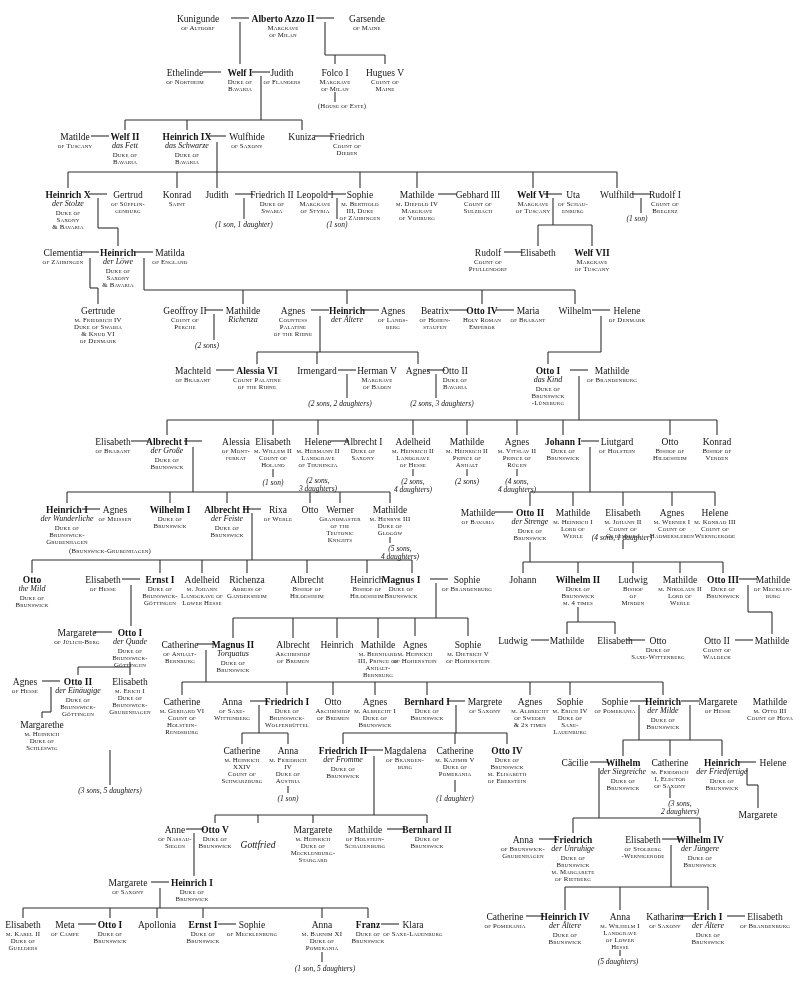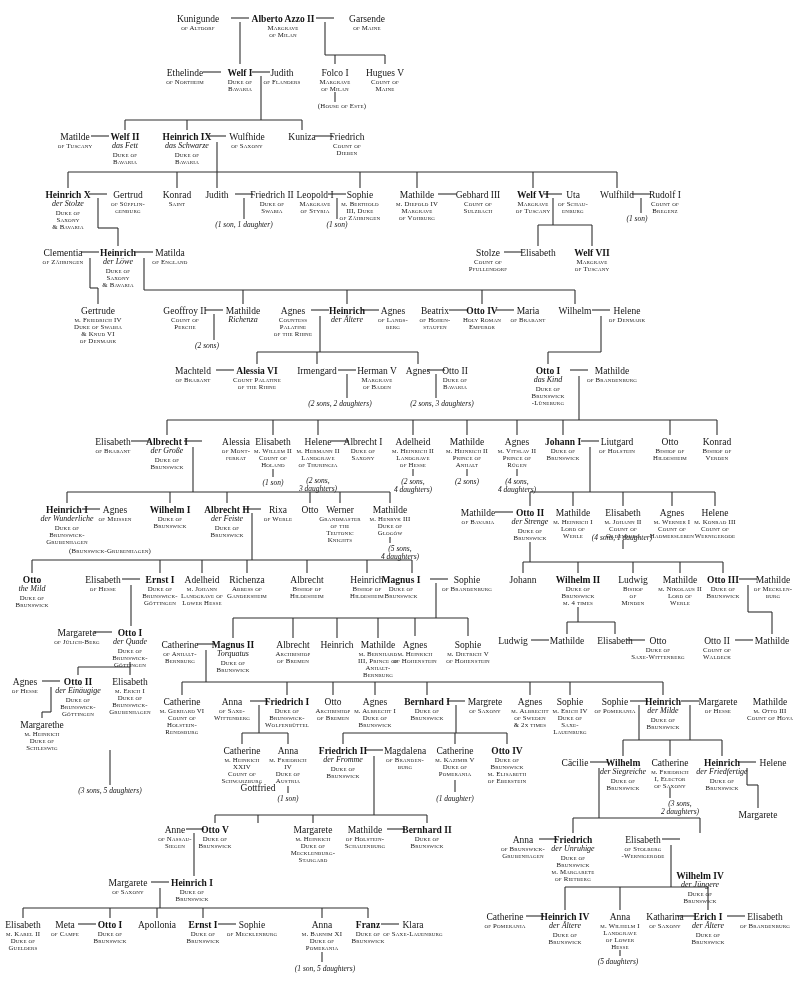--- a/index.html
+++ b/index.html
@@ -397,21 +397,21 @@
         <div class="pep">der Löwe</div>
         <div class="psub">Duke of</div>
         <div class="psub">Saxony</div>
         <div class="psub">&amp; Bavaria</div>
       </div>
       <div class="person" style="left: 170px; top: 248px;">
         <div class="pname">Matilda</div>
         <div class="psub">of England</div>
       </div>
       <div class="person" style="left: 488px; top: 248px;">
-        <div class="pname">Stolze</div>
+        <div class="pname">Rudolf</div>
         <div class="psub">Count of</div>
         <div class="psub">Pfullendorf</div>
       </div>
       <div class="person" style="left: 538px; top: 248px;">
         <div class="pname">Elisabeth</div>
       </div>
       <div class="person" style="left: 592px; top: 248px;">
         <div class="pname bold">Welf VII</div>
         <div class="psub">Margrave</div>
         <div class="psub">of Tuscany</div>
@@ -957,21 +957,21 @@
       <div class="person" style="left: 175px; top: 825px;">
         <div class="pname">Anne</div>
         <div class="psub">of Nassau-</div>
         <div class="psub">Siegen</div>
       </div>
       <div class="person" style="left: 215px; top: 825px;">
         <div class="pname bold">Otto V</div>
         <div class="psub">Duke of</div>
         <div class="psub">Brunswick</div>
       </div>
-      <div class="person" style="left: 258px; top: 783px;">
+      <div class="person" style="left: 258px; top: 840px; font-style: italic;">
         <div class="pname">Gottfried</div>
       </div>
       <div class="person" style="left: 313px; top: 825px;">
         <div class="pname">Margarete</div>
         <div class="psub">m. Heinrich</div>
         <div class="psub">Duke of</div>
         <div class="psub">Mecklenburg-</div>
         <div class="psub">Stargard</div>
       </div>
       <div class="person" style="left: 365px; top: 825px;">
@@ -995,21 +995,21 @@
         <div class="psub">Duke of</div>
         <div class="psub">Brunswick</div>
         <div class="psub">m. Margarete</div>
         <div class="psub">of Rietberg</div>
       </div>
       <div class="person" style="left: 643px; top: 835px;">
         <div class="pname">Elisabeth</div>
         <div class="psub">of Stolberg</div>
         <div class="psub">-Wernigerode</div>
       </div>
-      <div class="person" style="left: 700px; top: 835px; margin-top: 36px;">
+      <div class="person" style="left: 700px; top: 835px;">
         <div class="pname bold">Wilhelm IV</div>
         <div class="pep">der Jüngere</div>
         <div class="psub">Duke of</div>
         <div class="psub">Brunswick</div>
       </div>
       <div class="person" style="left: 128px; top: 878px;">
         <div class="pname">Margarete</div>
         <div class="psub">of Saxony</div>
       </div>
       <div class="person" style="left: 192px; top: 878px;">

